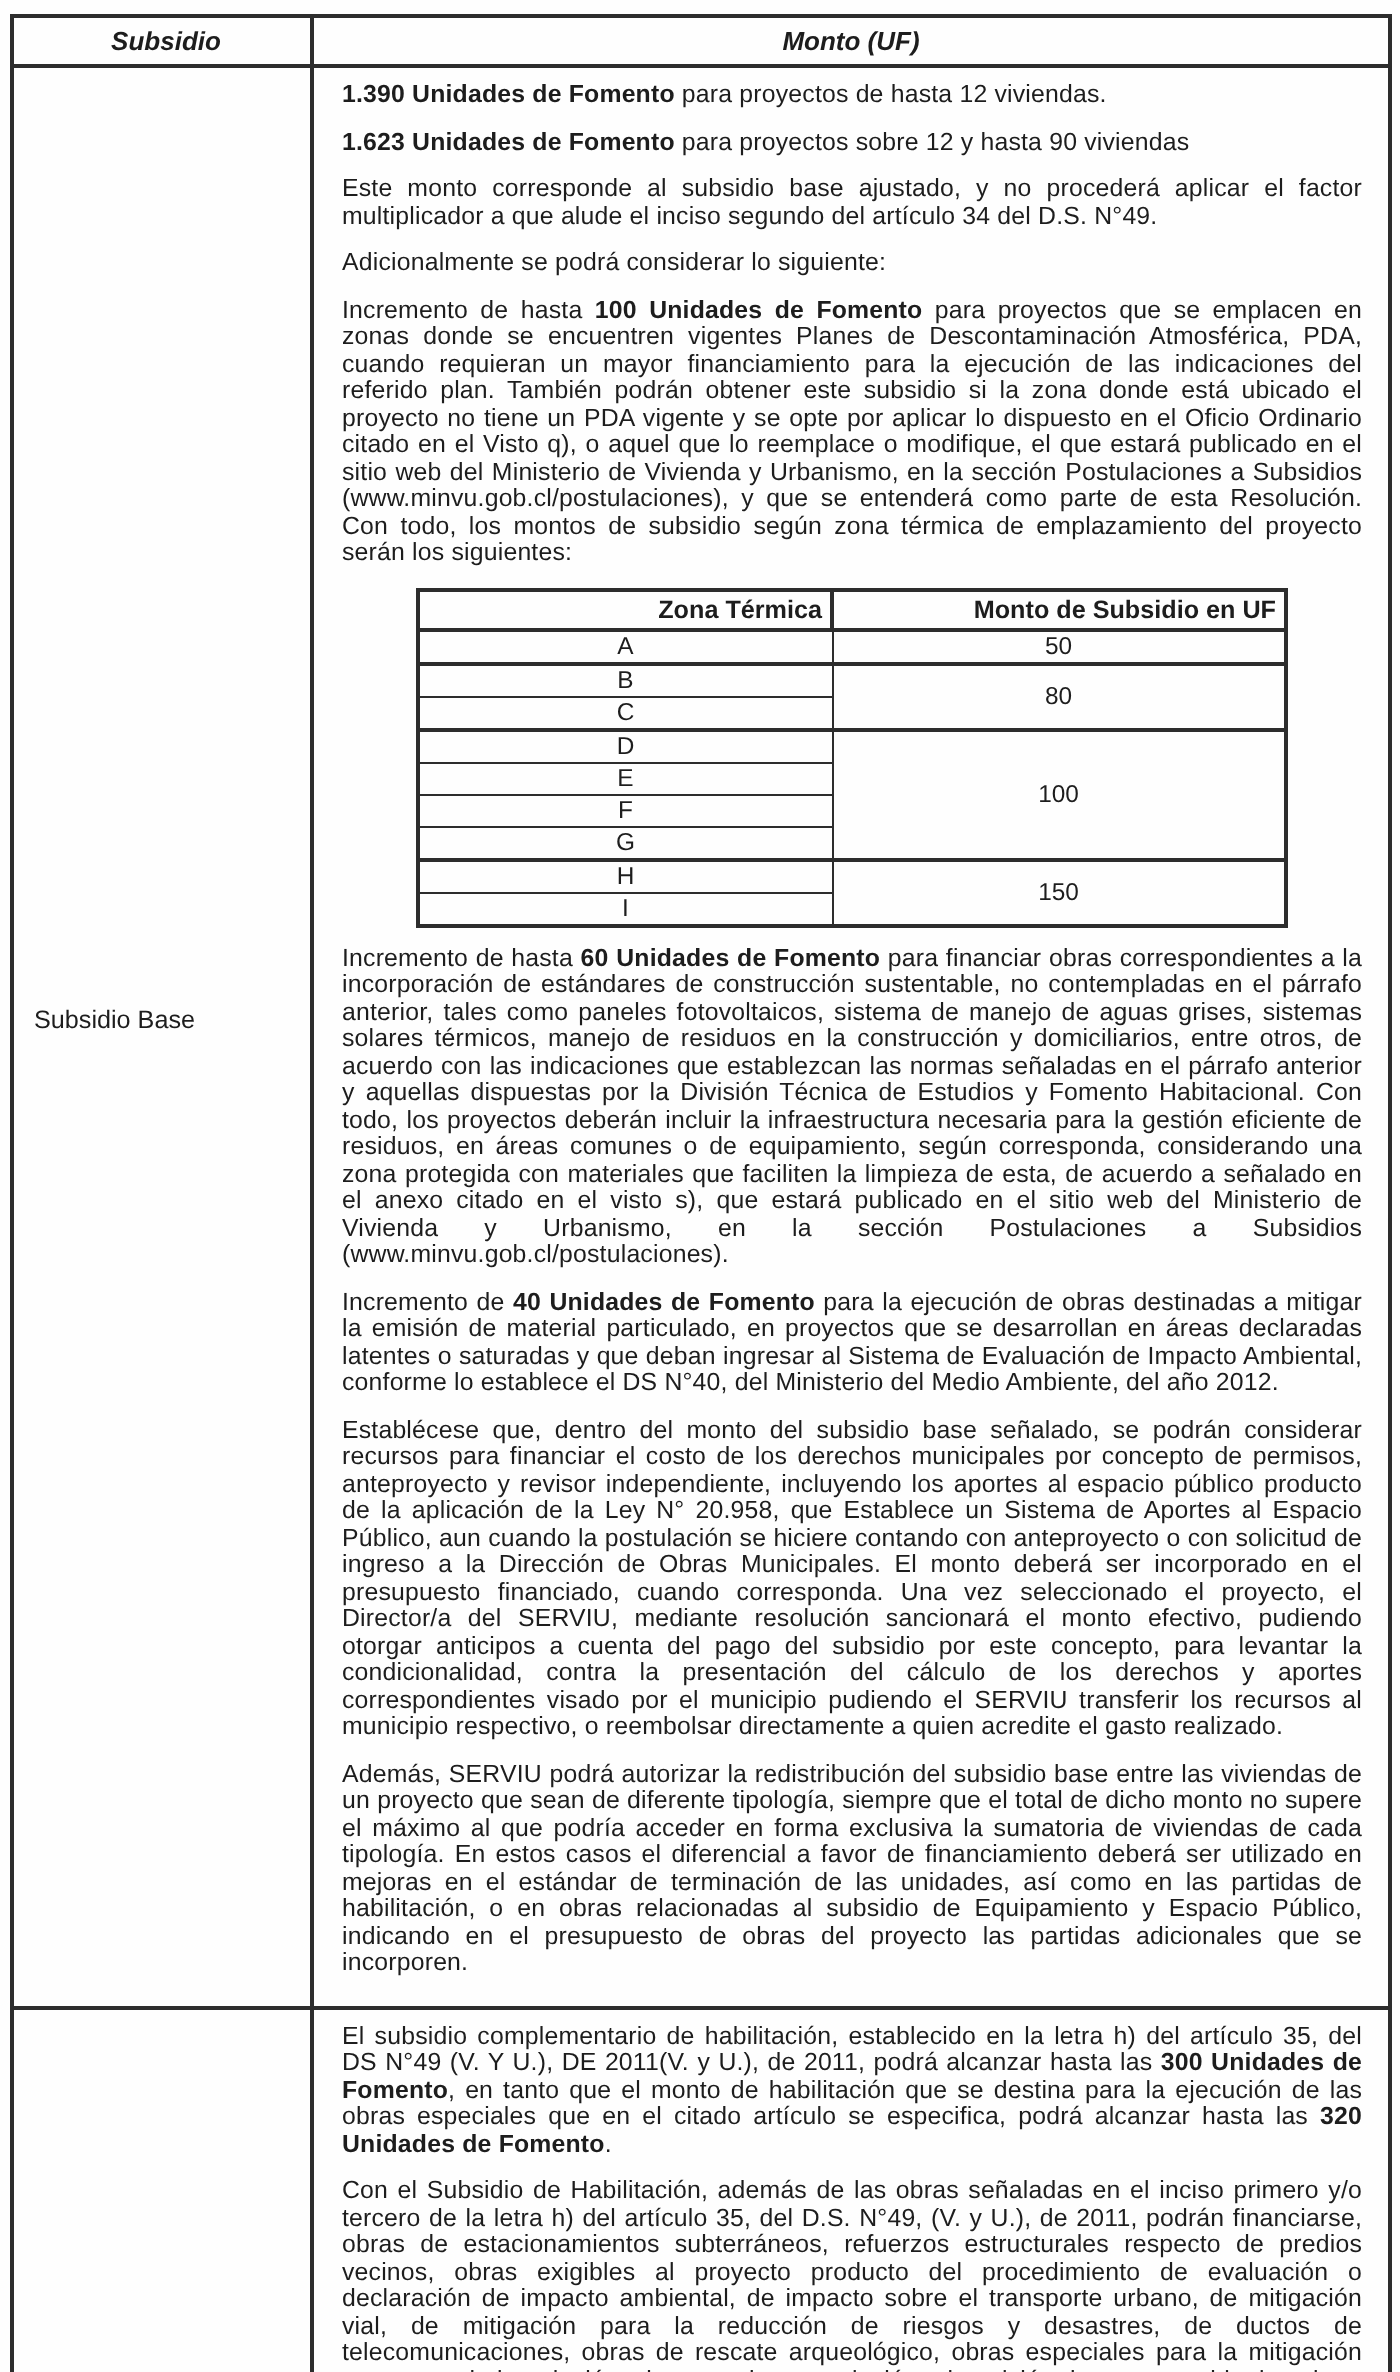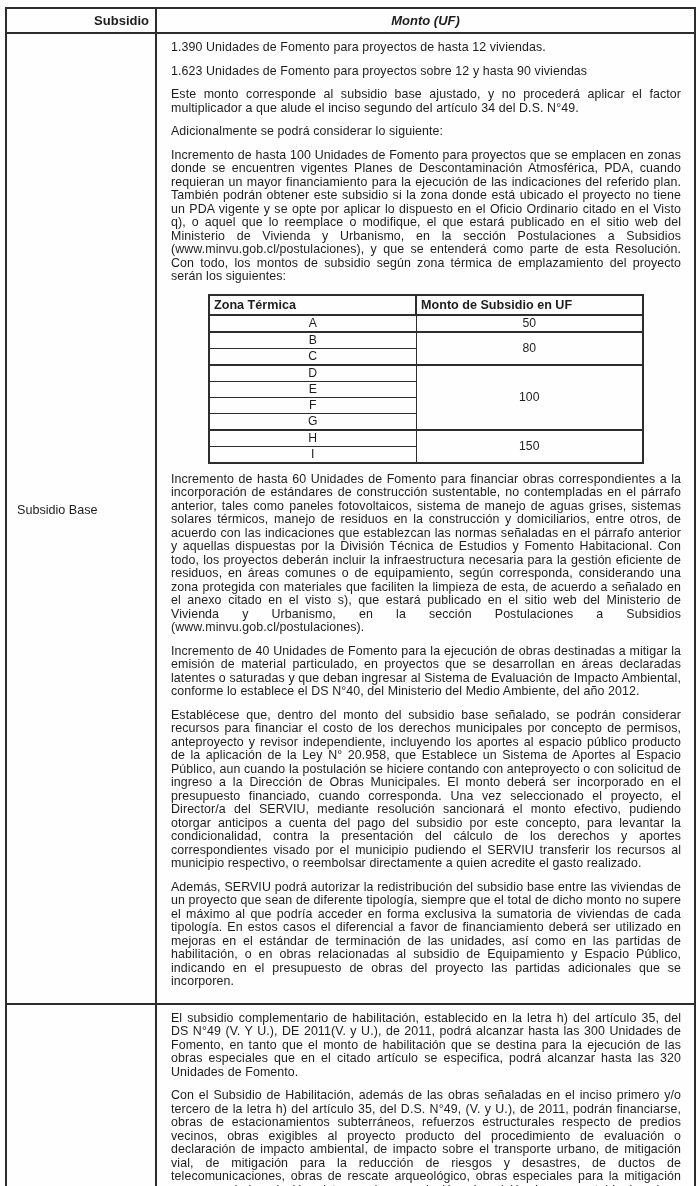--- a/index.html
+++ b/index.html
@@ -19,24 +19,25 @@
     top: 7px;
     width: 691px;
     border-collapse: collapse;
     table-layout: fixed;
   }
   table.outer th, table.outer td {
     border: 2px solid #2d2d2d;
   }
   col.c1 { width: 150px; }
   th.h1 {
-    text-align: right;
+    text-align: center;
     padding: 4px 6px 4px 10px;
     font-size: 13px;
     height: 21px;
+    font-style: italic;
   }
   th.h2 {
     text-align: center;
     padding: 4px 6px;
     font-size: 13px;
     height: 21px;
     font-style: italic;
   }
   td.label-cell {
     vertical-align: middle;
@@ -59,36 +60,36 @@
   table.inner {
     width: 436px;
     margin: 9px auto;
     border-collapse: collapse;
     table-layout: fixed;
     border: 2px solid #2d2d2d;
   }
   table.inner col.ic1 { width: 207px; }
   table.inner th {
     border: 2px solid #2d2d2d;
-    text-align: left;
+    text-align: right;
     font-size: 12.6px;
     padding: 2px 4px;
     height: 20px;
   }
   table.inner td {
     border: 1px solid #2d2d2d;
     text-align: center;
     font-size: 12.2px;
     line-height: 13px;
     padding: 1px 4px;
     height: 16px;
     vertical-align: middle;
   }
   table.inner tr.group-start td { border-top: 2px solid #2d2d2d; }
-  b { font-weight: normal; }
+  b { font-weight: bold; }
 </style>
 </head>
 <body>
 
 <div class="page">
   <table class="outer">
     <colgroup>
         <col class="c1">
         <col class="c2">
       </colgroup>

